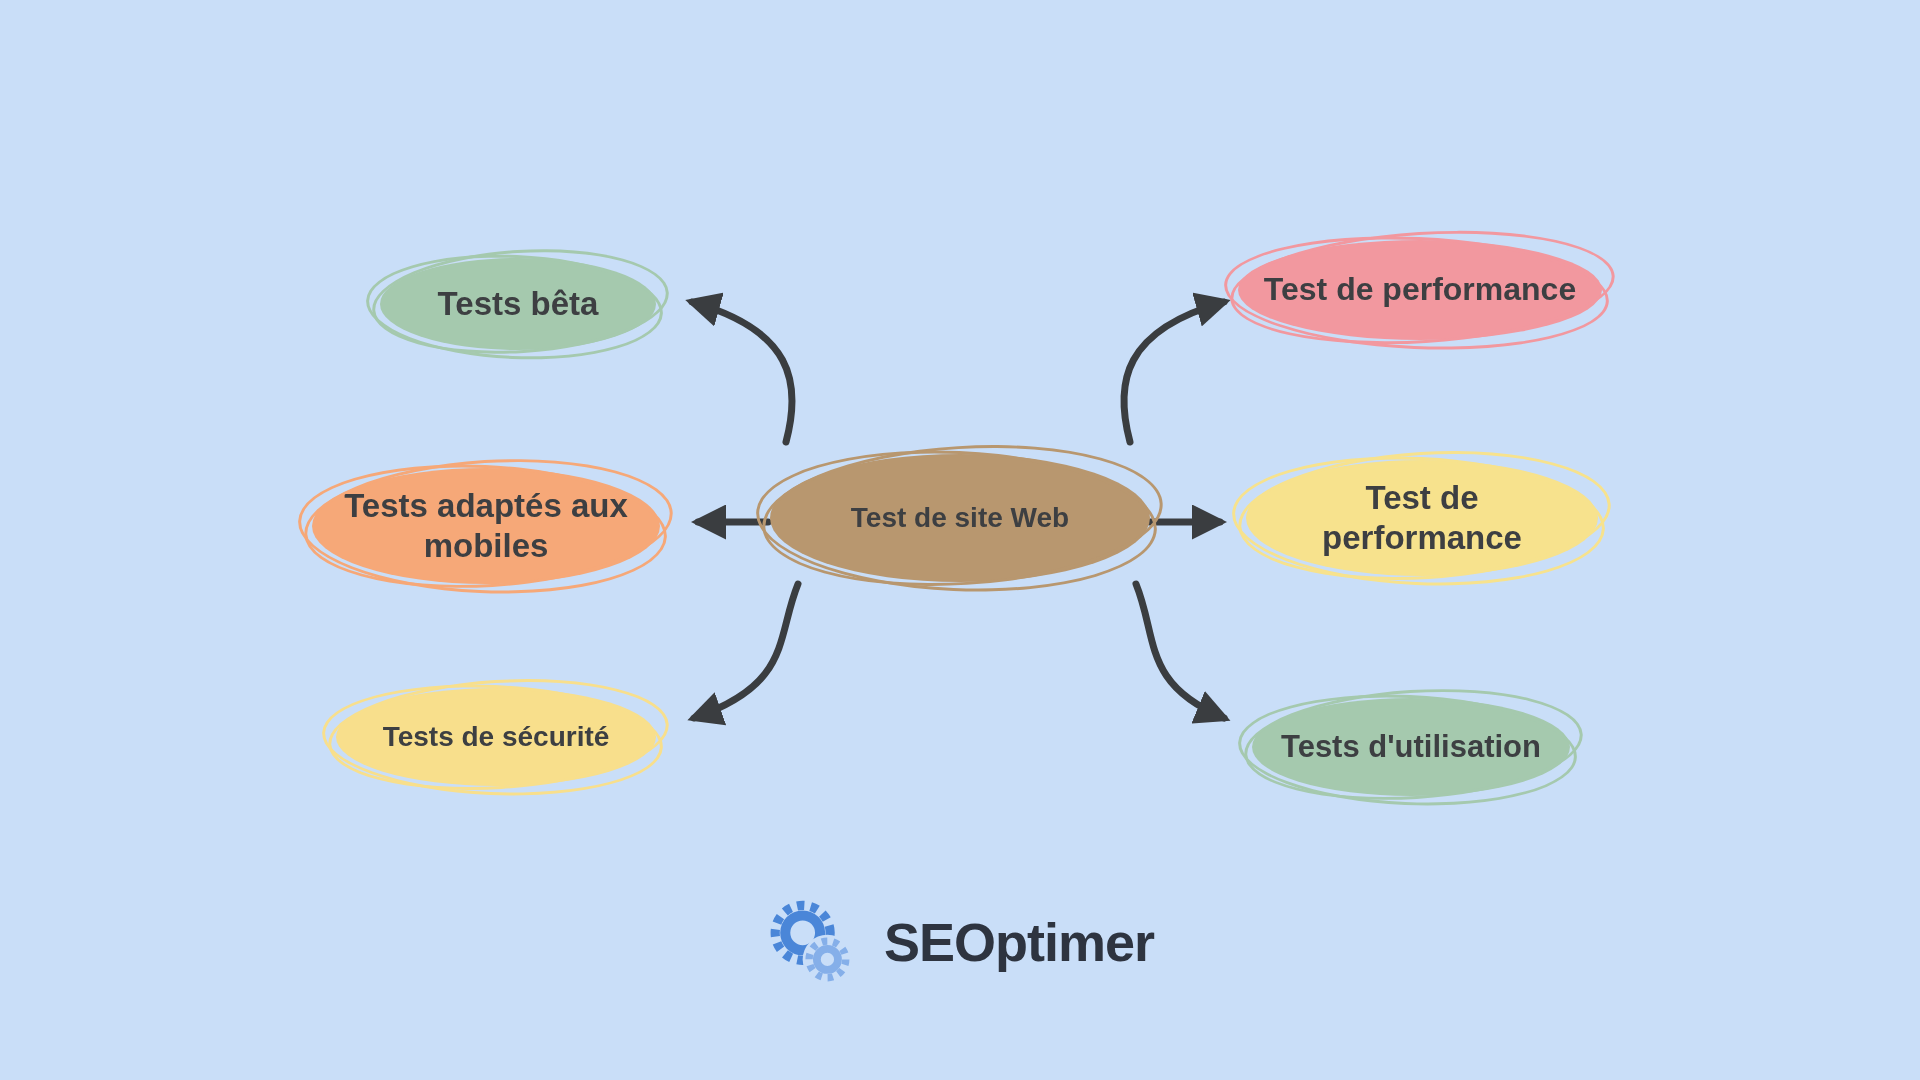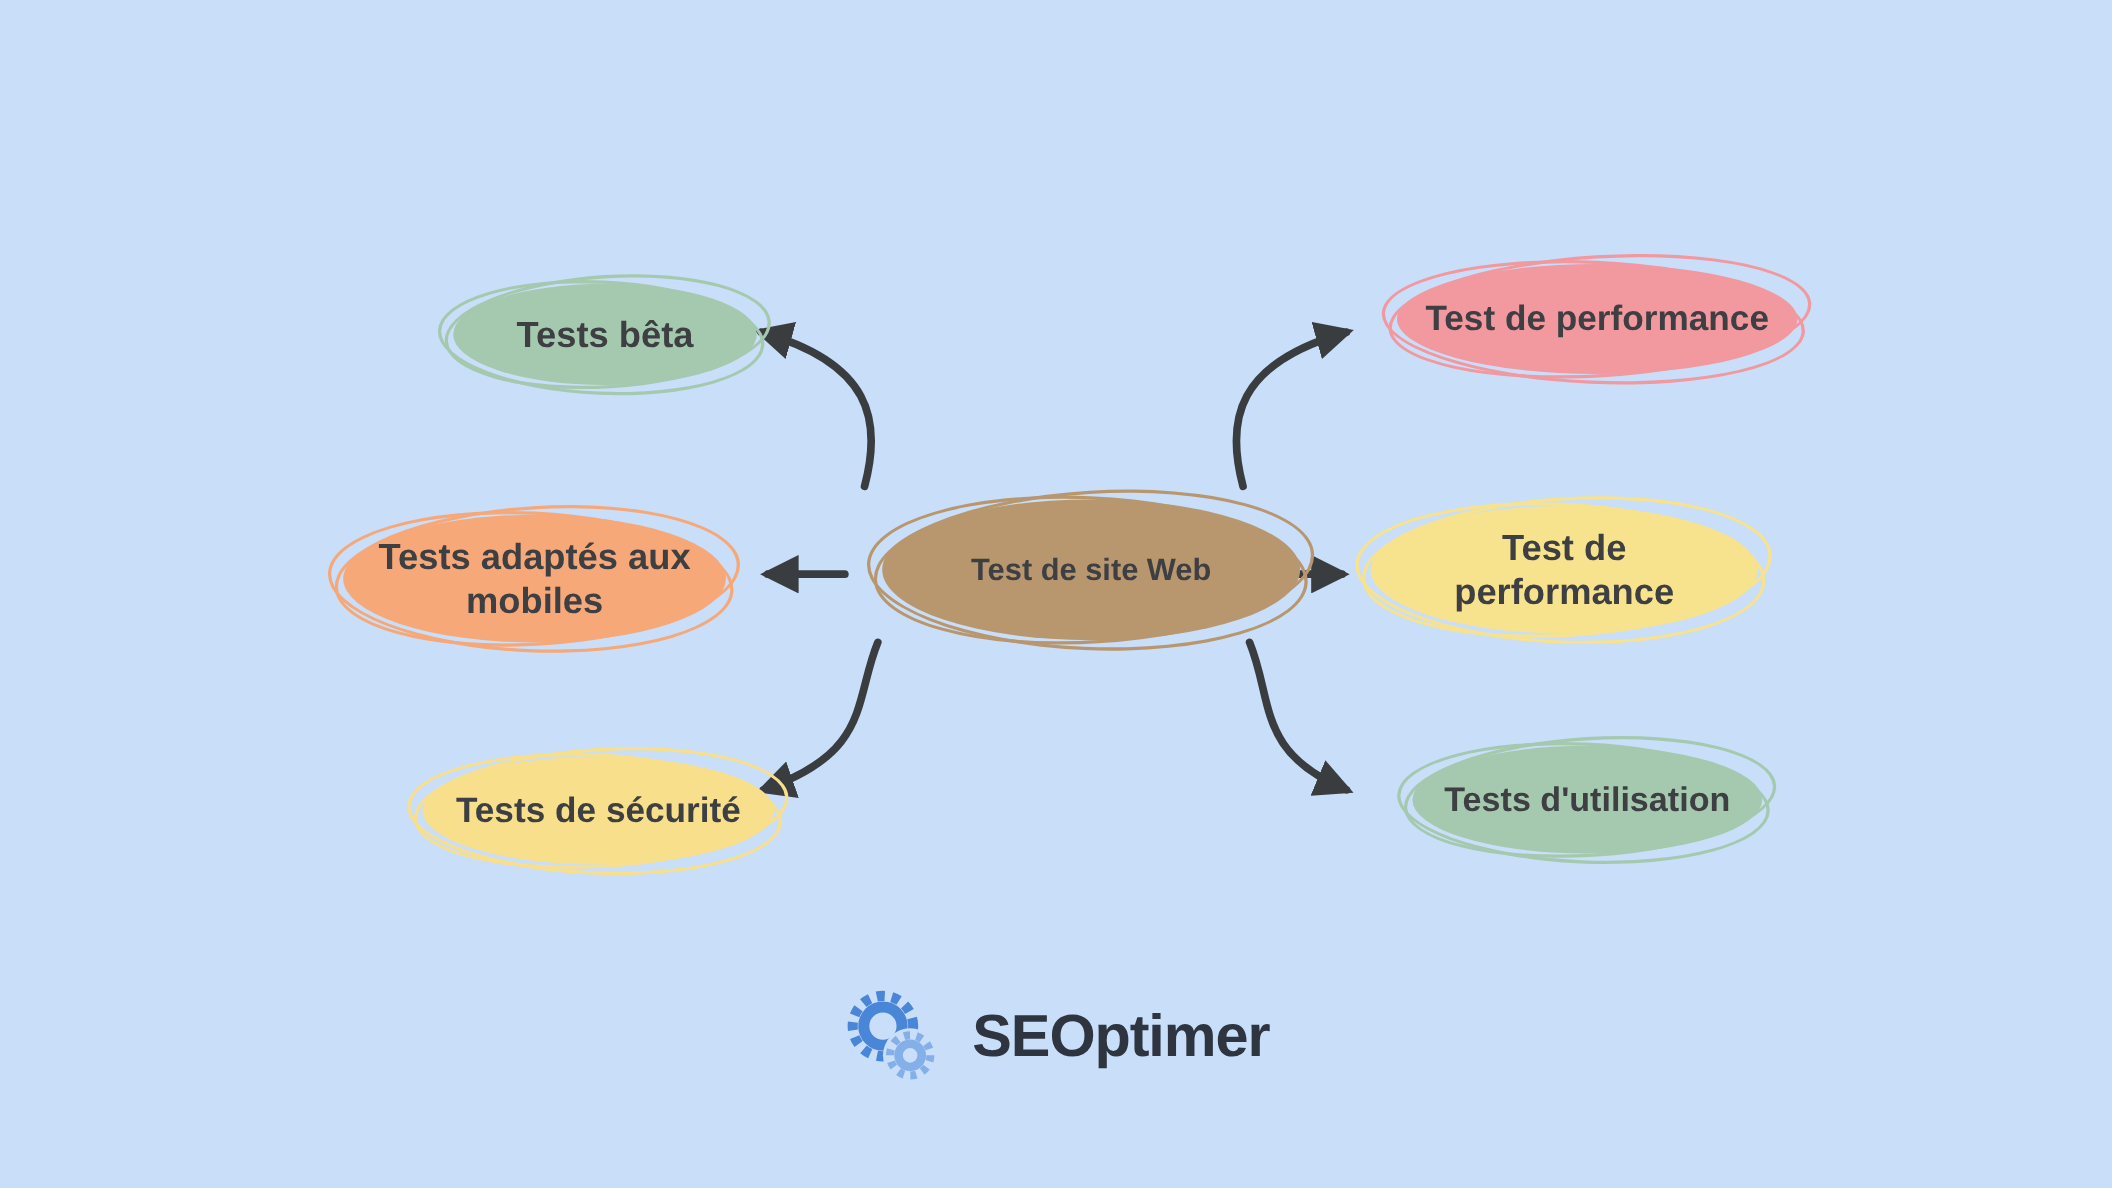--- a/index.html
+++ b/index.html
@@ -40,21 +40,21 @@
     transform: rotate(-3.5deg);
     pointer-events:none;
   }
   .node::after {
     content:""; position:absolute; inset:-3px -7px -9px -14px;
     border:3px solid var(--node-color, #ccc);
     border-radius:50%;
     transform: rotate(2.5deg);
     pointer-events:none;
   }
-  .nowrap { white-space:nowrap;margin-left:32px; }
+  .nowrap { white-space:nowrap; }
 
   
   .logo {
     position:absolute; left:0; top:898px; width:100%;
     display:flex; align-items:center; justify-content:center; gap:16px;
   }
   .logo-text {
     font-size:54px; font-weight:700; letter-spacing:-1px;
     color: var(--logo-text-color, #2e3440);
     margin-left: 14px;
@@ -86,33 +86,33 @@
   </div>
 
   <div class="node nowrap" style="left: 380px; top: 258px; width: 276px; height: 92px; font-size: 33px; --node-color: #a5c9ae;">
     <span class="node-label">Tests bêta</span>
   </div>
 
   <div class="node" style="left: 312px; top: 468px; width: 348px; height: 116px; font-size: 33px; --node-color: #f6a878;">
     <span class="node-label">Tests adaptés aux mobiles</span>
   </div>
 
-  <div class="node nowrap" style="left: 352px; top: 688px; width: 320px; height: 98px; font-size: 32px; --node-color: #f8df8c;">
+  <div class="node nowrap" style="left: 336px; top: 688px; width: 320px; height: 98px; font-size: 28px; --node-color: #f8df8c;">
     <span class="node-label">Tests de sécurité</span>
   </div>
 
   <div class="node nowrap" style="left: 1238px; top: 240px; width: 364px; height: 100px; font-size: 32px; --node-color: #f2989f;">
     <span class="node-label">Test de performance</span>
   </div>
 
   <div class="node" style="left: 1246px; top: 460px; width: 352px; height: 116px; font-size: 33px; padding: 0px 48px; --node-color: #f7e28d;">
     <span class="node-label">Test de performance</span>
   </div>
 
-  <div class="node nowrap" style="left: 1252px; top: 678px; width: 318px; height: 98px; font-size: 31px; --node-color: #a5c9ae;">
+  <div class="node nowrap" style="left: 1252px; top: 698px; width: 318px; height: 98px; font-size: 31px; --node-color: #a5c9ae;">
     <span class="node-label">Tests d'utilisation</span>
   </div>
 
   <div class="logo">
     <svg width="88" height="88" viewBox="0 0 96 96" style="--gear-primary: #4a86d8; --gear-secondary: #85afe9; --bg: #c9def8;">
       <g class="gear-big">
         <circle cx="40" cy="38" r="30" stroke-width="10" stroke-dasharray="8 7"></circle>
         <circle cx="40" cy="38" r="19" stroke-width="11"></circle>
       </g>
       <circle cx="67" cy="67" r="27" fill="var(--bg, #c9def8)" stroke="none"></circle>

